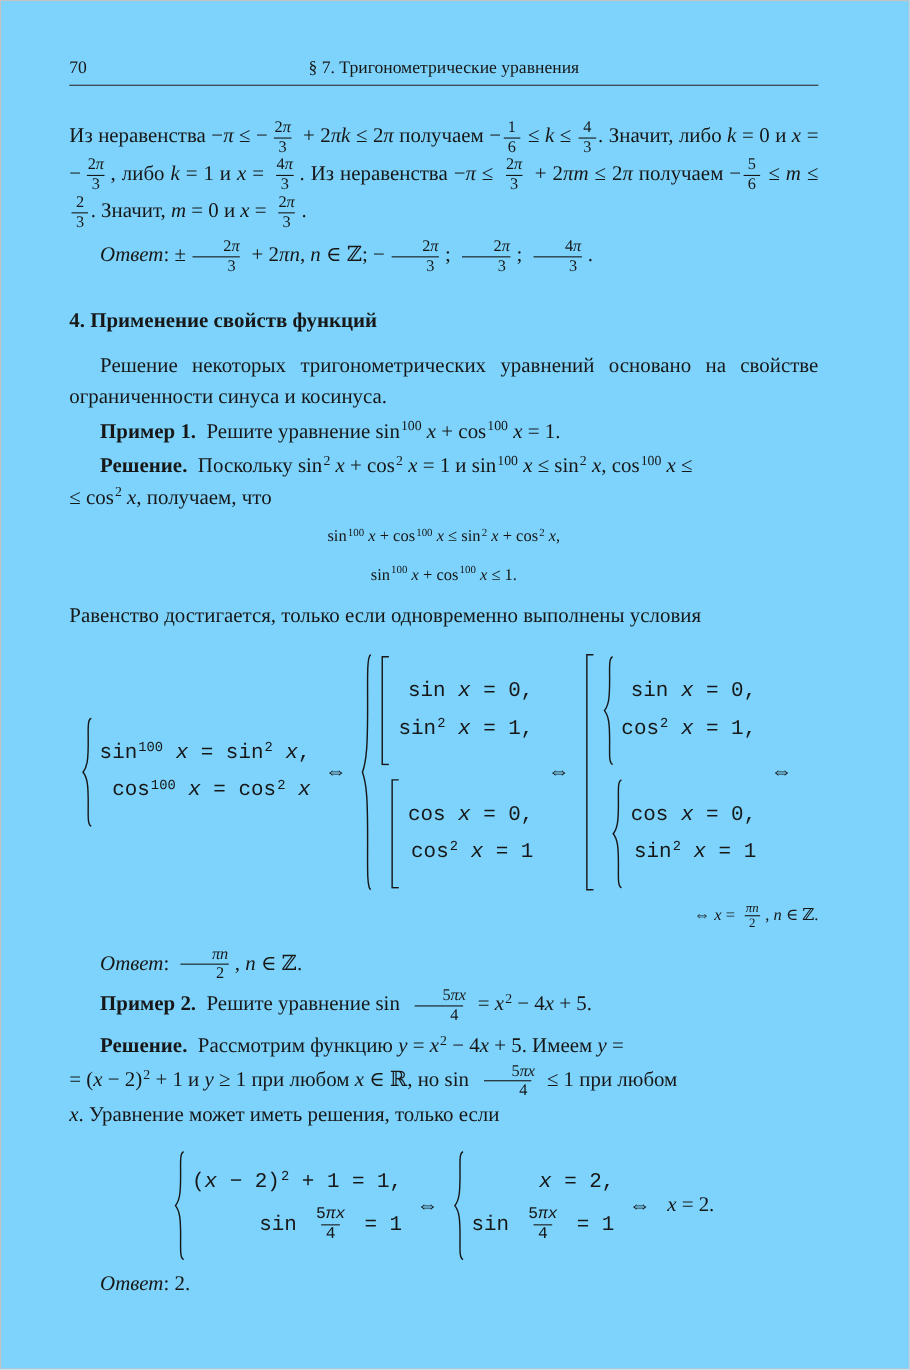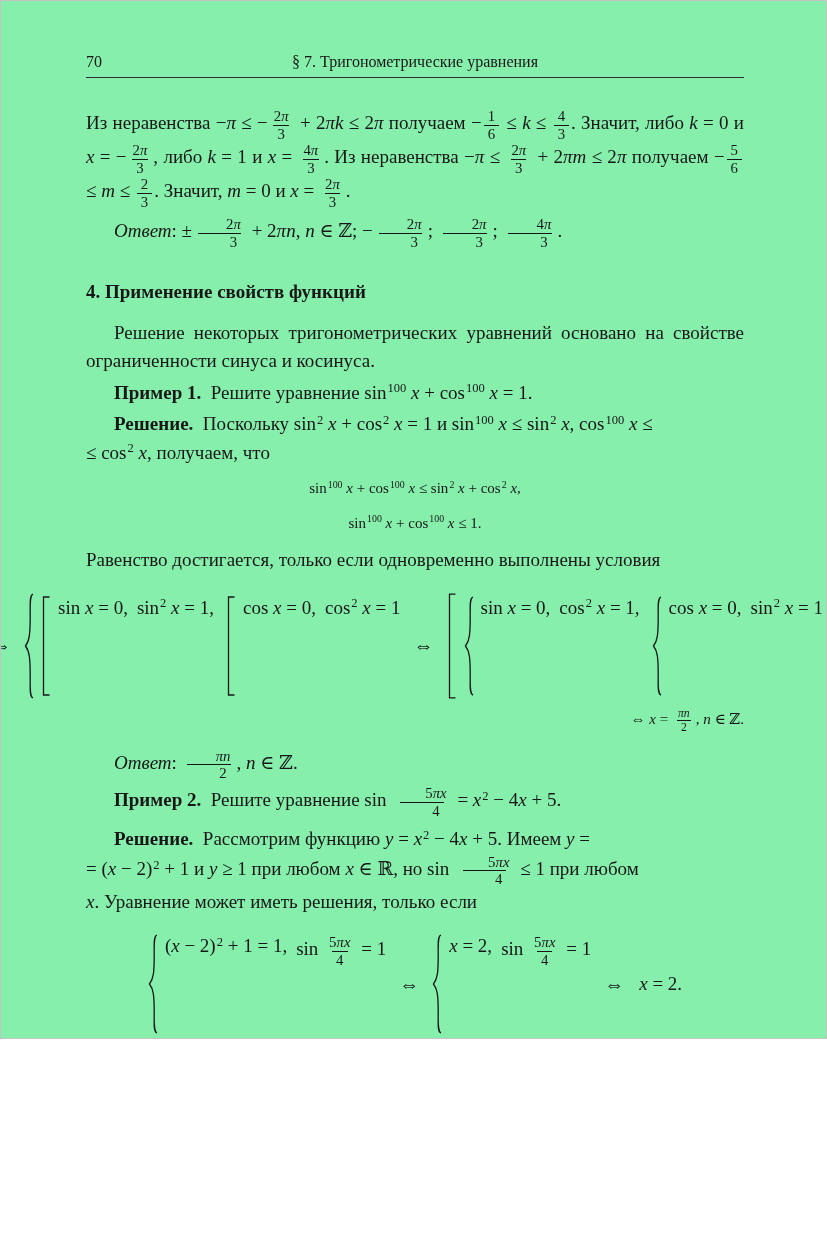--- a/index.html
+++ b/index.html
@@ -4,46 +4,46 @@
 <style>
   * { margin:0; padding:0; box-sizing:border-box; }
   html,body { background:#ffffff; }
   body {
     width:827px; height:1245px;
     font-family:"Liberation Serif","DejaVu Serif",serif;
     color:#171717;
     -webkit-font-smoothing:antialiased;
   }
   .page {
-    width:827px; height:1039px;
-    padding:52px 82px 36px 85px;
+    width:827px; height:1245px;
+    padding:52px 82px 36px 62px;
     border:1px solid #c3c3c3;
     overflow:hidden;
-    background:#86efac;
+    background:#7dd3fc;
     position:relative;
   }
   header.runhead { position:relative; text-align:center; font-size:16px; padding-bottom:5px; }
   .page-number { position:absolute; left:0; top:0; }
   .rule { border:none; border-top:1.2px solid #2e2e2e; margin:1px 0 30px; }
 
   .para { font-size:19px; line-height:1.5; margin:0 0 3px; }
   .para.justify { text-align:justify; }
   .para.indent { text-indent:28px; }
   .para.gap-top { margin-top:6px; }
 
   .section-heading { font-size:19px; margin:30px 0 16px; font-weight:bold; }
 
   .display { text-align:center; font-size:15px; margin:10px 0 12px; line-height:1.5; }
   .display.right { text-align:right; margin:8px 0 14px; }
 
   .systems { display:flex; align-items:center; justify-content:center; margin:18px 0 8px; font-size:19px; }
   .arrow { margin:0 13px; font-size:20px; flex:none; }
   .group { display:inline-flex; align-items:stretch; }
   .delim { width:10px; margin-right:7px; flex:none; display:block; }
-  .rows { display:inline-flex; justify-content:center; align-items:flex-start; gap:9px; }
+  .rows { display:inline-flex; flex-direction:column; justify-content:center; align-items:flex-end; gap:9px;font-family:Liberation Mono, monospace; }
   .rows .row { line-height:1.3; white-space:nowrap; }
   .rows.nested { gap:12px; padding:3px 0; }
   .tail { margin-left:2px; white-space:nowrap; }
 
   .frac { display:inline-flex; flex-direction:column; align-items:center; vertical-align:middle; margin:0 2px; line-height:1.12; text-align:center; }
   .frac .num, .frac .den { font-size:0.78em; padding:0 4px; display:block; }
   .frac .den { border-top:1px solid currentColor; }
 
   .sup { font-size:0.66em; position:relative; top:-0.52em; line-height:0; margin-left:1px; }
   .mi { font-style:italic; }
@@ -105,20 +105,24 @@
       <p class="para indent"><b class="bold">Пример 1.</b>&nbsp; Решите уравнение sin<span class="sup">100</span> <span class="mi">x</span> + cos<span class="sup">100</span> <span class="mi">x</span> = 1.</p>
       <p class="para indent"><b class="bold">Решение.</b>&nbsp; Поскольку sin<span class="sup">2</span> <span class="mi">x</span> + cos<span class="sup">2</span> <span class="mi">x</span> = 1 и sin<span class="sup">100</span> <span class="mi">x</span> ≤ sin<span class="sup">2</span> <span class="mi">x</span>, cos<span class="sup">100</span> <span class="mi">x</span> ≤<br>≤ cos<span class="sup">2</span> <span class="mi">x</span>, получаем, что</p>
       <div class="display ">sin<span class="sup">100</span> <span class="mi">x</span> + cos<span class="sup">100</span> <span class="mi">x</span> ≤ sin<span class="sup">2</span> <span class="mi">x</span> + cos<span class="sup">2</span> <span class="mi">x</span>,</div>
       <div class="display ">sin<span class="sup">100</span> <span class="mi">x</span> + cos<span class="sup">100</span> <span class="mi">x</span> ≤ 1.</div>
       <p class="para justify">Равенство достигается, только если одновременно выполнены условия</p>
       <div class="systems">
         <span class="group">
           <svg viewBox="0 0 10 100" preserveAspectRatio="none" class="delim">
             <path d="M9 1 C5.5 2 6.2 10 6.2 22 C6.2 38 5.5 45 1.5 50 C5.5 55 6.2 62 6.2 78 C6.2 90 5.5 98 9 99" fill="none" stroke="currentColor" stroke-width="1.3" vector-effect="non-scaling-stroke"></path>
           </svg>
+          <span class="rows">
+            <span class="row">sin<span class="sup">100</span> <span class="mi">x</span> = sin<span class="sup">2</span> <span class="mi">x</span>,</span>
+            <span class="row">cos<span class="sup">100</span> <span class="mi">x</span> = cos<span class="sup">2</span> <span class="mi">x</span></span>
+          </span>
         </span>
         <span class="arrow">⇔</span>
         <span class="group">
           <svg viewBox="0 0 10 100" preserveAspectRatio="none" class="delim">
             <path d="M9 1 C5.5 2 6.2 10 6.2 22 C6.2 38 5.5 45 1.5 50 C5.5 55 6.2 62 6.2 78 C6.2 90 5.5 98 9 99" fill="none" stroke="currentColor" stroke-width="1.3" vector-effect="non-scaling-stroke"></path>
           </svg>
           <span class="rows nested">
             <span class="group">
               <svg viewBox="0 0 10 100" preserveAspectRatio="none" class="delim">
                 <path d="M8.5 1 H2.5 V99 H8.5" fill="none" stroke="currentColor" stroke-width="1.3" vector-effect="non-scaling-stroke"></path>

